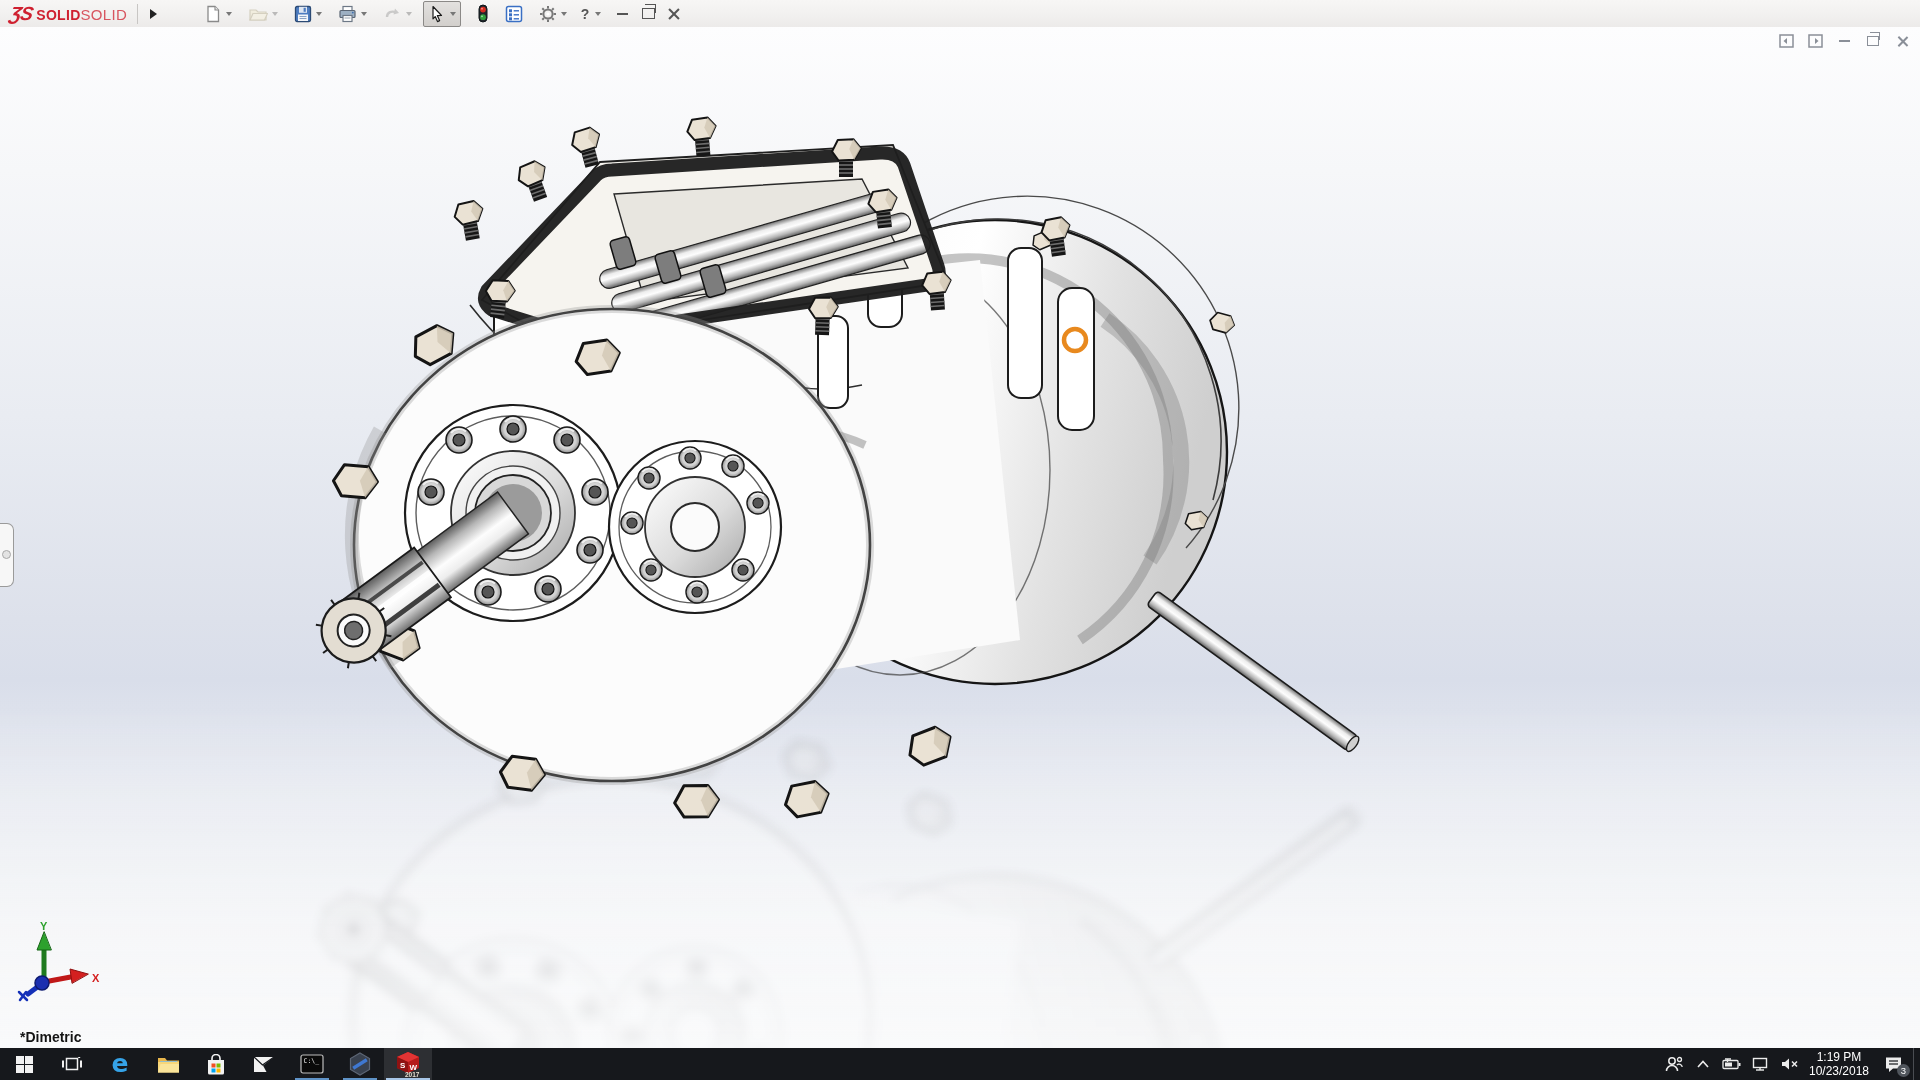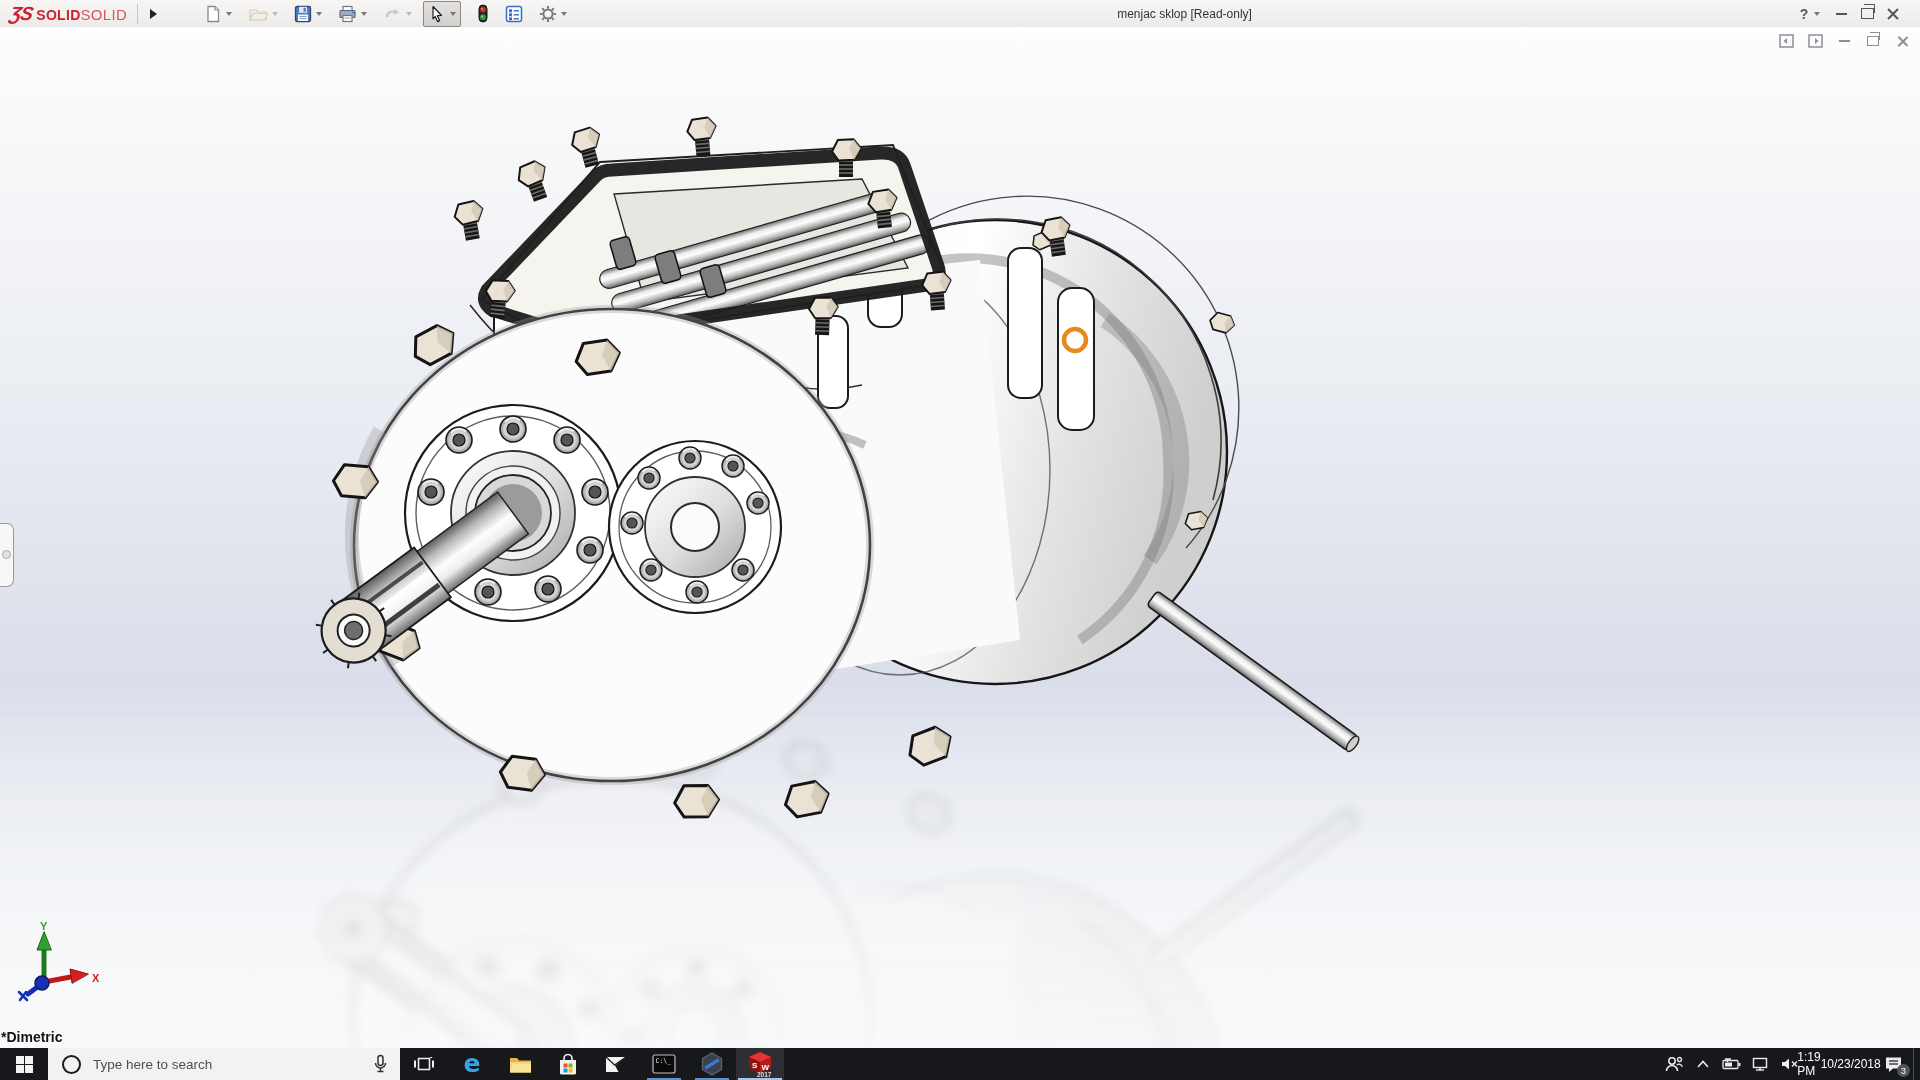--- a/index.html
+++ b/index.html
@@ -49,38 +49,38 @@
   .gx::before,.gx::after{content:"";position:absolute;left:5px;top:-1px;width:1.8px;height:13px;background:#8a8f98;}
   .gx::before{transform:rotate(45deg);} .gx::after{transform:rotate(-45deg);}
 
   #fm-tab{position:absolute;left:0;top:496px;width:13px;height:62px;background:#f7f7f7;
     border:1px solid #9a9a9a;border-left:none;border-radius:0 7px 7px 0;cursor:pointer;}
   #fm-tab .dot{position:absolute;left:2px;top:26px;width:7px;height:7px;border-radius:50%;
     background:#e3e3e3;border:1px solid #a8a8a8;}
 
   #model-svg{position:absolute;left:0;top:-27px;width:1920px;height:1080px;}
 
-  #view-label{position:absolute;left:1px;bottom:3px;font-size:14px;font-weight:bold;color:#141414;}
+  #view-label{position:absolute;left:20px;bottom:3px;font-size:14px;font-weight:bold;color:#141414;}
   #triad{position:absolute;left:6px;bottom:38px;}
 
   
   #taskbar{position:absolute;left:0;top:1048px;width:1920px;height:32px;background:#16181c;
     display:flex;align-items:stretch;}
   .tb-cell{width:48px;display:flex;align-items:center;justify-content:center;cursor:pointer;position:relative;}
   #search-box{width:352px;background:#f2f2f2;display:flex;align-items:center;cursor:text;}
   #search-box .ring{width:15px;height:15px;border:2.6px solid #1c1c1c;border-radius:50%;margin:0 10px 0 14px;flex:none;}
   #search-input{flex:1;border:none;outline:none;background:transparent;font-size:13.5px;color:#444;
     font-family:"Liberation Sans",sans-serif;}
   #search-input::placeholder{color:#4f4f4f;opacity:1;}
   .runline{position:absolute;bottom:0;left:7px;right:7px;height:2px;background:#5f93c7;}
   .tb-cell.active{background:rgba(255,255,255,.10);}
   .tb-cell.active .runline{left:2px;right:2px;background:#a8c7e8;}
   #tray{margin-left:auto;display:flex;align-items:stretch;}
   .tray-cell{display:flex;align-items:center;justify-content:center;cursor:pointer;color:#ececec;}
-  #clock{width:68px;display:flex;align-items:center;justify-content:center;
+  #clock{width:68px;display:flex;flex-direction:column;align-items:center;justify-content:center;
     font-size:12px;color:#fff;line-height:14px;cursor:pointer;}
   #show-desktop{width:6px;border-left:1px solid #4a4d52;cursor:pointer;}
   .badge{position:absolute;right:3px;bottom:3px;width:13px;height:13px;border-radius:50%;
     background:#50555c;color:#fff;font-size:9.5px;display:flex;align-items:center;justify-content:center;}
   #ac-cell{position:relative;width:40px;}
   .cmdtxt{fill:#e8e8e8;font-size:6.5px;font-family:"DejaVu Sans Mono",monospace;}
 </style>
 </head>
 <body>
 
@@ -178,21 +178,20 @@
             <line x1="3.3" y1="3.3" x2="5" y2="5"></line>
               <line x1="13" y1="13" x2="14.7" y2="14.7"></line>
             <line x1="3.3" y1="14.7" x2="5" y2="13"></line>
               <line x1="13" y1="5" x2="14.7" y2="3.3"></line>
           </g>
         </svg>
           <span class="caret"></span>
       </div>
     </div>
 
-    <div id="title-center">menjac sklop [Read-only]</div>
 
     <div id="win-controls">
       <div class="wc help">?</div>
       <span class="caret" style="margin:0 8px 0 0;"></span>
       <div class="wc">
           <div class="dash"></div>
         </div>
       <div class="wc">
           <div class="restore"></div>
         </div>
@@ -531,30 +530,20 @@
   <div id="taskbar">
     <div class="tb-cell">
       <svg width="17" height="17" viewBox="0 0 17 17">
         <rect x="0" y="0" width="8" height="8" fill="#f2f2f2"></rect>
         <rect x="9" y="0" width="8" height="8" fill="#f2f2f2"></rect>
         <rect x="0" y="9" width="8" height="8" fill="#f2f2f2"></rect>
         <rect x="9" y="9" width="8" height="8" fill="#f2f2f2"></rect>
       </svg>
     </div>
 
-    <div id="search-box">
-      <div class="ring"></div>
-      <input id="search-input" type="text" placeholder="Type here to search" style="">
-      <svg width="15" height="20" viewBox="0 0 15 20" style="margin:0 12px;flex:none;">
-        <rect x="5" y="1.5" width="5" height="10" rx="2.5" fill="none" stroke="#333" stroke-width="1.5"></rect>
-        <path d="M 2.5 9 a 5 5 0 0 0 10 0" fill="none" stroke="#333" stroke-width="1.5"></path>
-        <line x1="7.5" y1="14" x2="7.5" y2="17.5" stroke="#333" stroke-width="1.5"></line>
-        <line x1="4.5" y1="17.5" x2="10.5" y2="17.5" stroke="#333" stroke-width="1.5"></line>
-      </svg>
-    </div>
 
     <div class="tb-cell">
       <svg width="20" height="16" viewBox="0 0 20 16">
         <rect x="4.5" y="2.5" width="11" height="11" fill="none" stroke="#f0f0f0" stroke-width="1.5"></rect>
         <line x1="1" y1="4.5" x2="1" y2="11.5" stroke="#f0f0f0" stroke-width="2"></line>
         <line x1="19" y1="4.5" x2="19" y2="11.5" stroke="#f0f0f0" stroke-width="2"></line>
         <line x1="17.2" y1="1" x2="17.2" y2="2" stroke="#f0f0f0" stroke-width="2"></line>
       </svg>
     </div>
 

